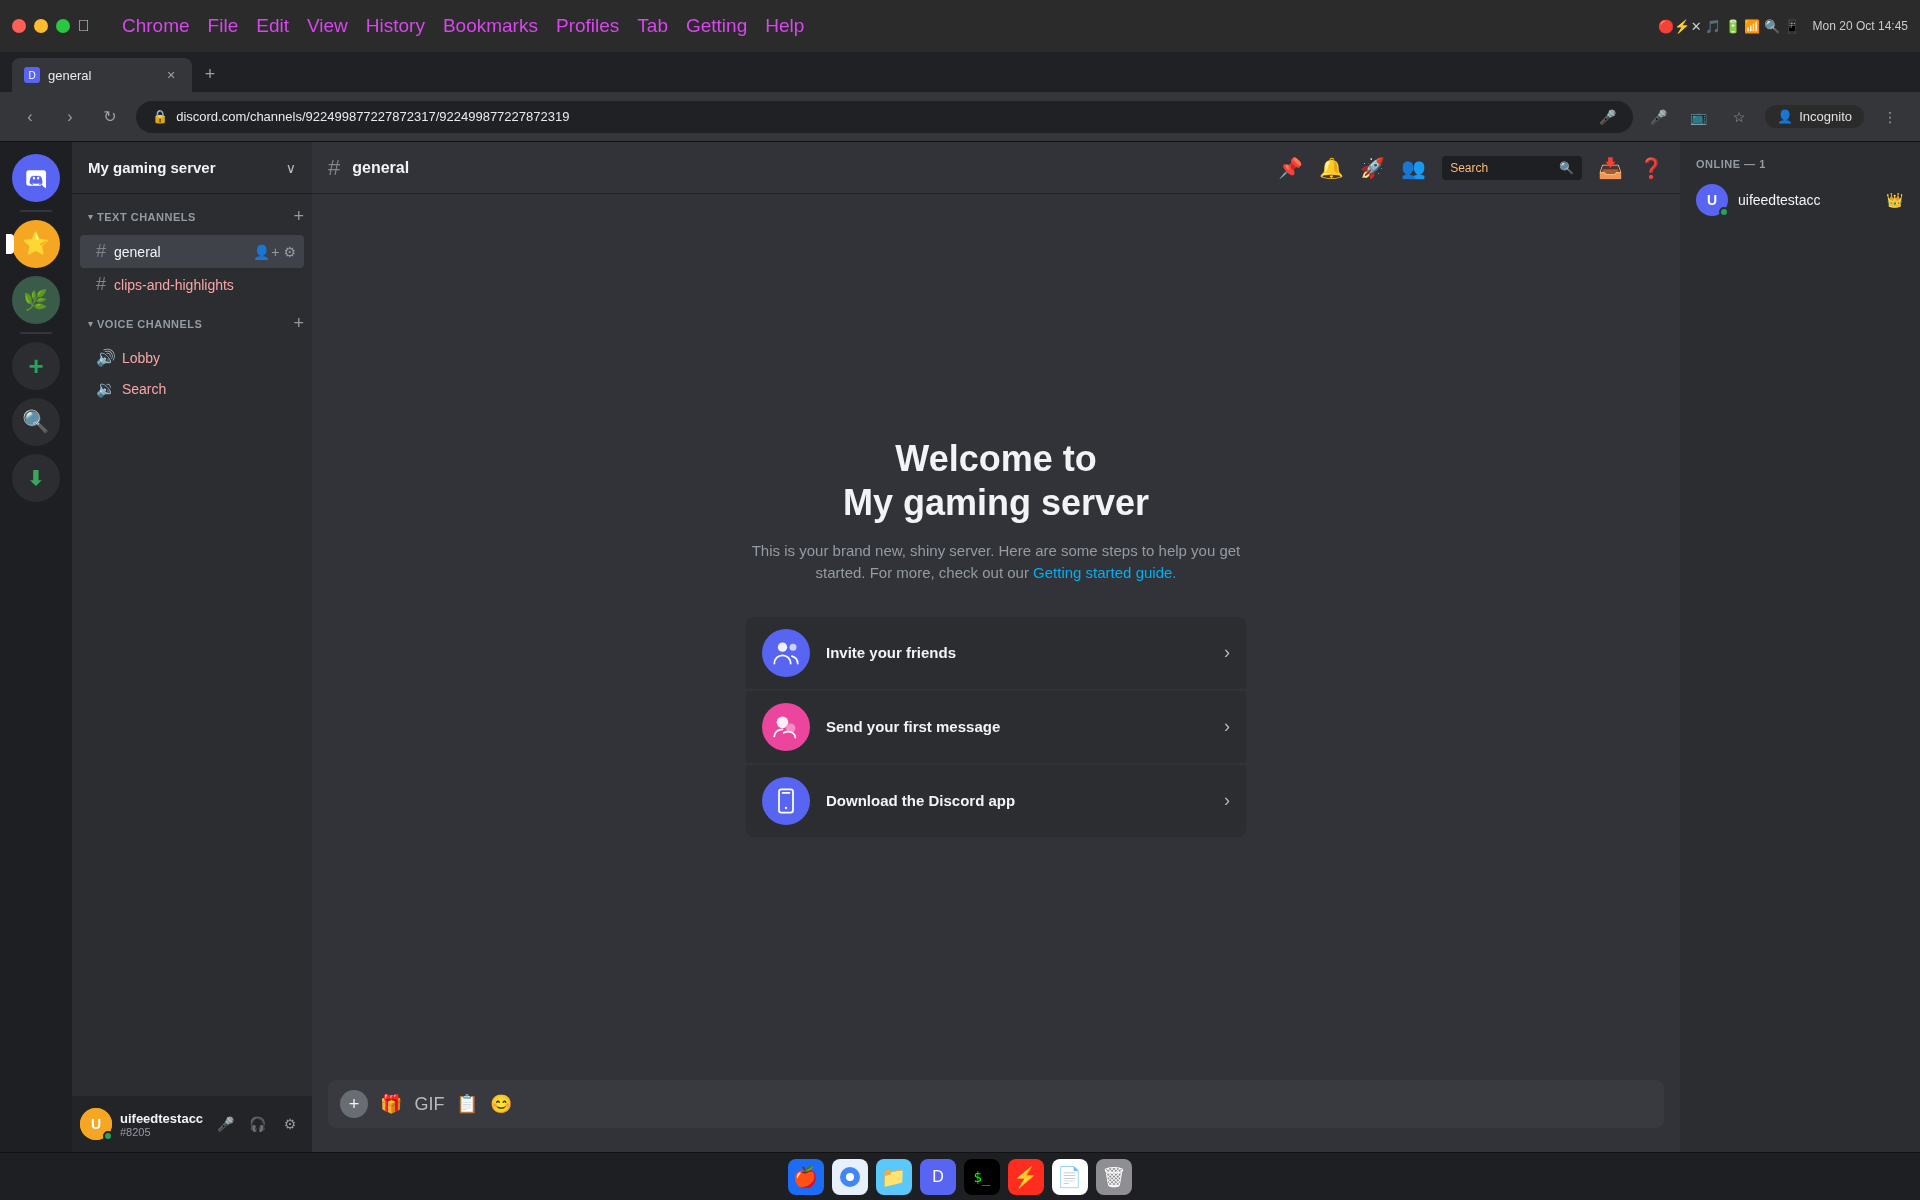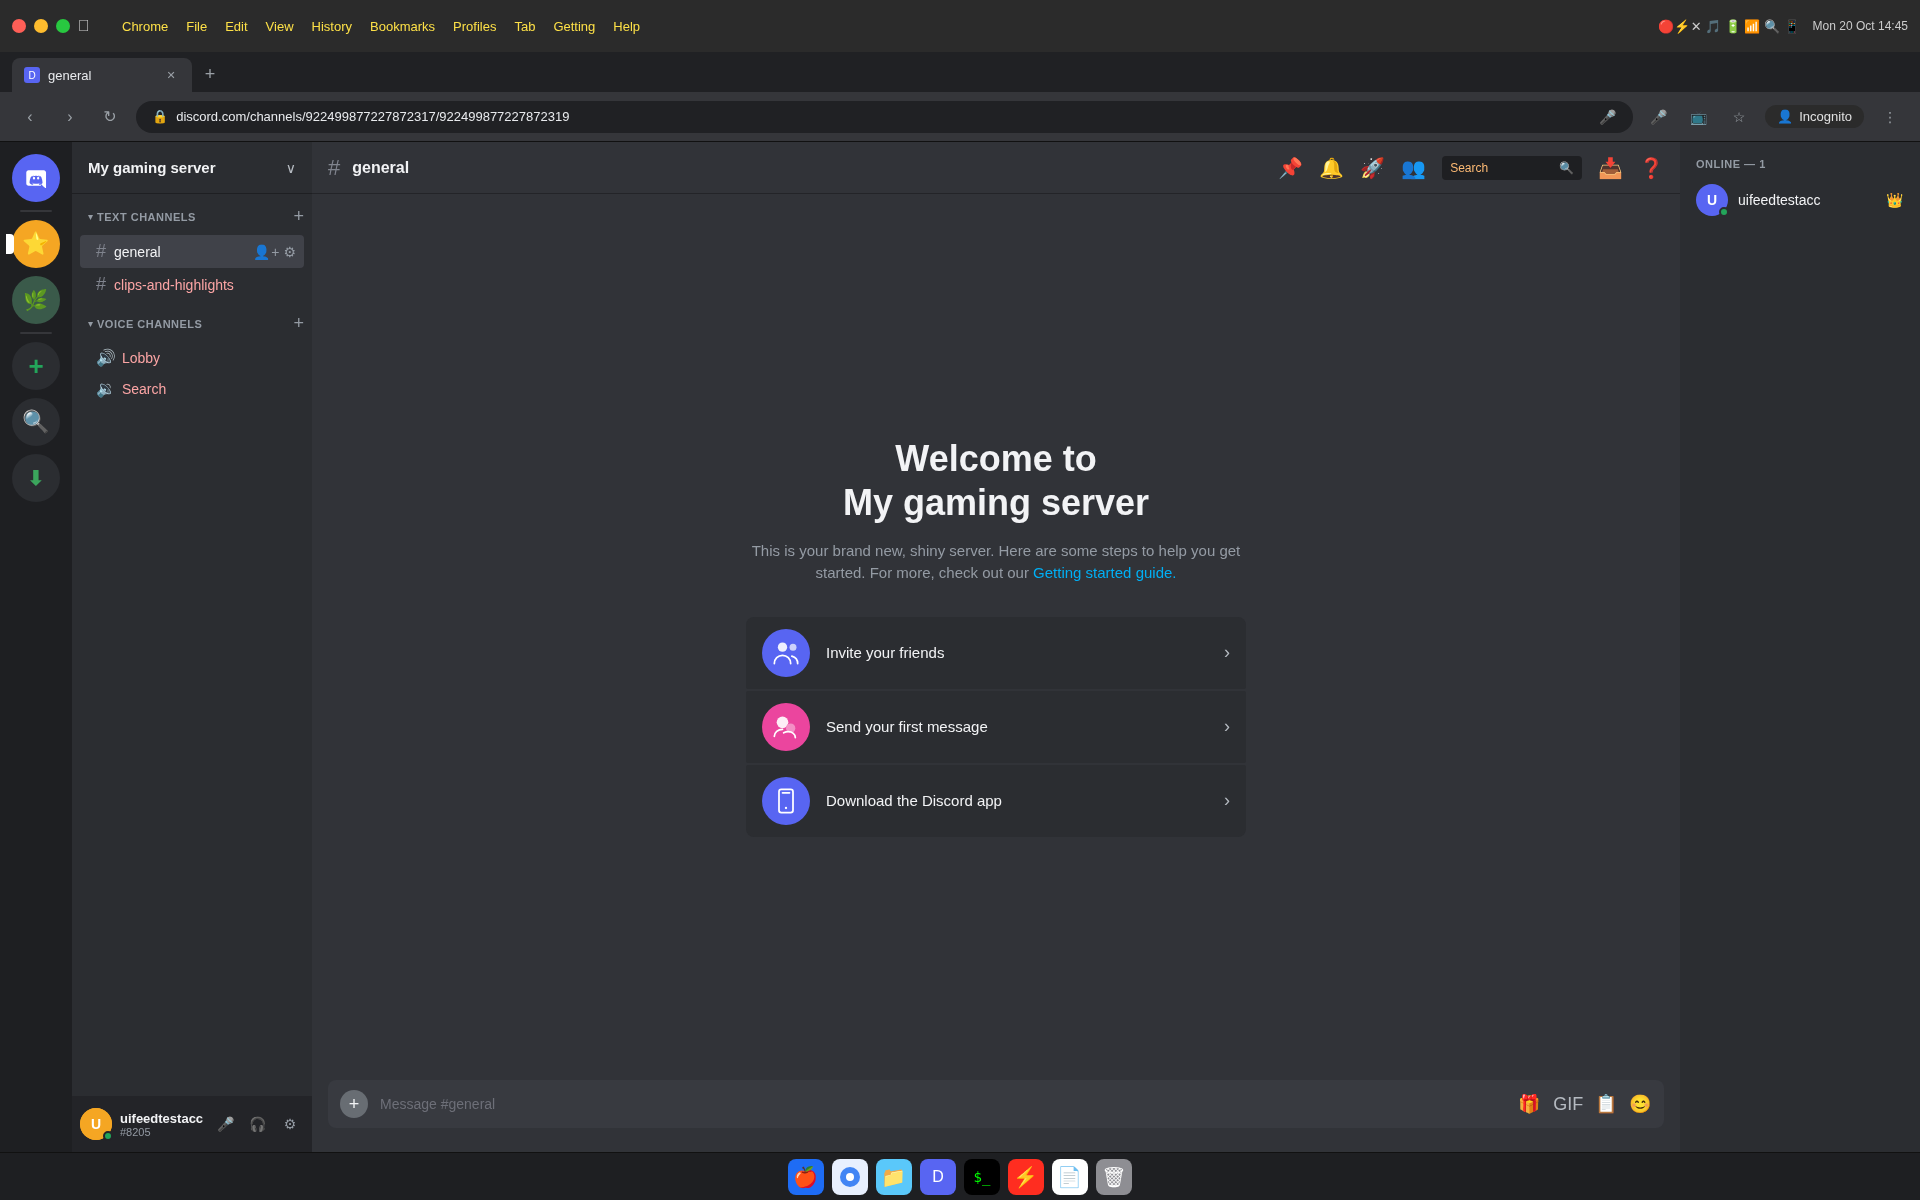--- a/index.html
+++ b/index.html
@@ -39,22 +39,22 @@
       margin-right: 16px;
       color: #ccc;
     }
     .titlebar-menu {
       display: flex;
       gap: 18px;
       align-items: center;
       margin-left: 8px;
     }
     .titlebar-menu span {
-      font-size: 13px;
-      color: #fde047;
+      font-size: 19px;
+      color: #d946ef;
       cursor: pointer;
     }
     .titlebar-right {
       margin-left: auto;
       display: flex;
       align-items: center;
       gap: 12px;
       font-size: 12px;
       color: #ccc;
     }
@@ -454,21 +454,21 @@
       font-size: 24px;
       flex-shrink: 0;
     }
     .card-icon.friends { background: #5865f2; }
     .card-icon.icon-server { background: #57f287; }
     .card-icon.message { background: #eb459e; }
     .card-icon.download-app { background: #5865f2; }
     .card-text {
       flex: 1;
       font-size: 15px;
-      font-weight: 400;
+      font-weight: 700;
       color: #f2f3f5;
     }
     .card-right {
       display: flex;
       align-items: center;
     }
     .card-arrow { color: #b5bac1; font-size: 18px; }
     .card-check {
       width: 28px; height: 28px;
       border-radius: 50%;
@@ -805,21 +805,20 @@
           <div class="card-right">
             <span class="card-arrow">›</span>
           </div>
         </div>
       </div>
     </div>
 
     <div class="message-bar">
       <div class="message-input">
         <div class="msg-add-btn">+</div>
-        <span class="msg-placeholder">Message #general</span>
         <div class="msg-icons">
           <span class="msg-icon-btn">🎁</span>
           <span class="msg-icon-btn">GIF</span>
           <span class="msg-icon-btn">📋</span>
           <span class="msg-icon-btn">😊</span>
         </div>
       </div>
     </div>
   </div>
 

